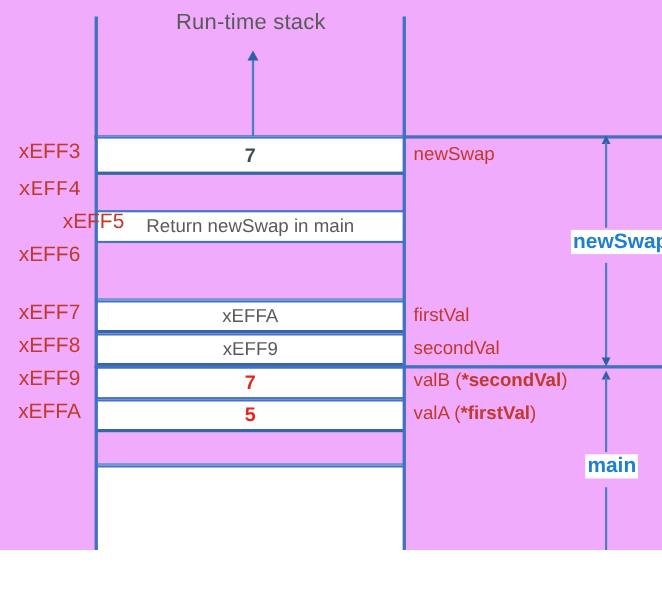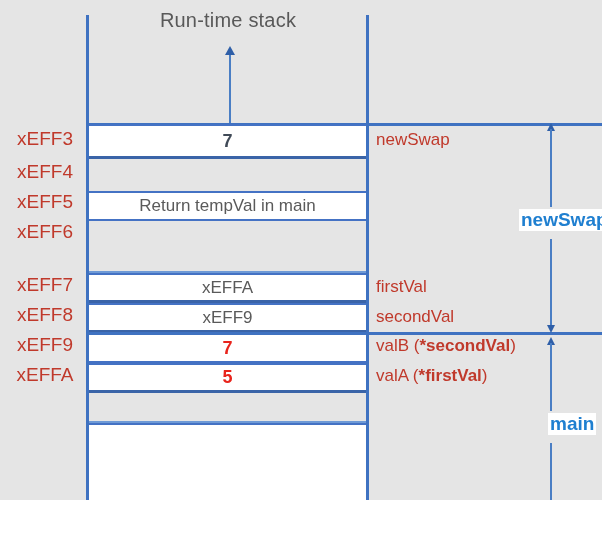--- a/index.html
+++ b/index.html
@@ -7,21 +7,21 @@
     padding: 0;
     background: #ffffff;
   }
   body {
     font-family: "Liberation Sans", sans-serif;
   }
   #canvas {
     position: relative;
     width: 602px;
     height: 500px;
-    background: #e5e5e5;
+    background: #f0abfc;
     overflow: hidden;
   }
 
   
   .title {
     position: absolute;
     left: 88px;
     top: 9px;
     width: 280px;
     text-align: center;
@@ -153,21 +153,21 @@
   <div class="vline" style="left:366px; top:15px; height:112px;"></div>
 
   <div class="hline" style="left:86px; top:123px; width:516px;"></div>
 
   <div class="cell bold-bottom" style="top:124px; height:35px;">
     <span class="val-dark">7</span>
   </div>
 
 
   <div class="cell" style="top:191px; height:30px;">
-    <span>Return tempVal in main</span>
+    <span>Return newSwap in main</span>
   </div>
 
 
   <div class="cell bold-bottom" style="top:273px; height:30px;">
     <span>xEFFA</span>
   </div>
 
   <div class="cell bold-bottom" style="top:303px; height:30px;">
     <span>xEFF9</span>
   </div>
@@ -187,39 +187,39 @@
   <div class="hline thin" style="left:86px; top:271px; width:282px;"></div>
   <div class="hline thin" style="left:86px; top:421px; width:282px;"></div>
 
   <div class="vline" style="left:86px; top:123px; height:437px;"></div>
   <div class="vline" style="left:366px; top:123px; height:437px;"></div>
 
   <div class="hline" style="left:86px; top:332px; width:516px;"></div>
   <div class="hline" style="left:86px; top:532px; width:516px;"></div>
 
   <div class="addr" style="top:128px;">xEFF3</div>
-  <div class="addr" style="top:161px;">xEFF4</div>
-  <div class="addr" style="top:191px;">xEFF5</div>
+  <div class="addr" style="top:161px;font-family:Liberation Mono, monospace;">xEFF4</div>
+  <div class="addr" style="top:191px;margin-left:40px;">xEFF5</div>
   <div class="addr" style="top:221px;">xEFF6</div>
   <div class="addr" style="top:274px;">xEFF7</div>
   <div class="addr" style="top:304px;">xEFF8</div>
   <div class="addr" style="top:334px;">xEFF9</div>
   <div class="addr" style="top:364px;">xEFFA</div>
 
   <div class="varlabel" style="top:130px;">newSwap</div>
   <div class="varlabel" style="top:277px;">firstVal</div>
   <div class="varlabel" style="top:307px;">secondVal</div>
   <div class="varlabel" style="top:366px;">valA (<b>*firstVal</b>)</div>
   <div class="varlabel" style="top:336px;">valB (<b>*secondVal</b>)</div>
 
   <div class="arrow-head up slim" style="left:547px; top:123px;"></div>
   <div class="arrow-shaft" style="left:550px; top:129px; height:78px;"></div>
   <div class="framelabel" style="left:519px; top:209px;">newSwap</div>
   <div class="arrow-shaft" style="left:550px; top:239px; height:88px;"></div>
   <div class="arrow-head down slim" style="left:547px; top:325px;"></div>
 
   <div class="arrow-head up slim" style="left:547px; top:337px;"></div>
   <div class="arrow-shaft" style="left:550px; top:343px; height:68px;"></div>
-  <div class="framelabel" style="left:532px; top:413px;margin-left:16px;">main</div>
+  <div class="framelabel" style="left:532px; top:413px;">main</div>
   <div class="arrow-shaft" style="left:550px; top:443px; height:82px;"></div>
   <div class="arrow-head down slim" style="left:547px; top:523px;"></div>
 
 </div>
 
 </body></html>

